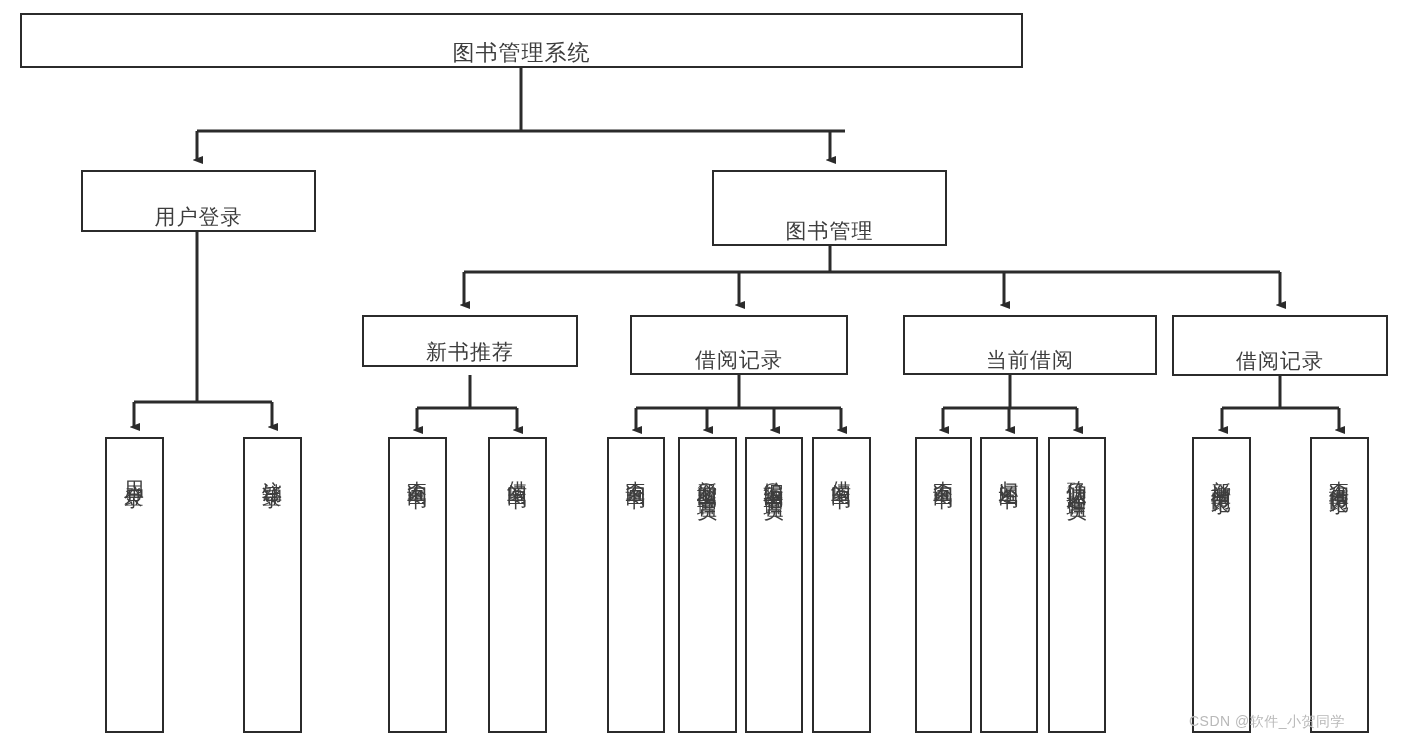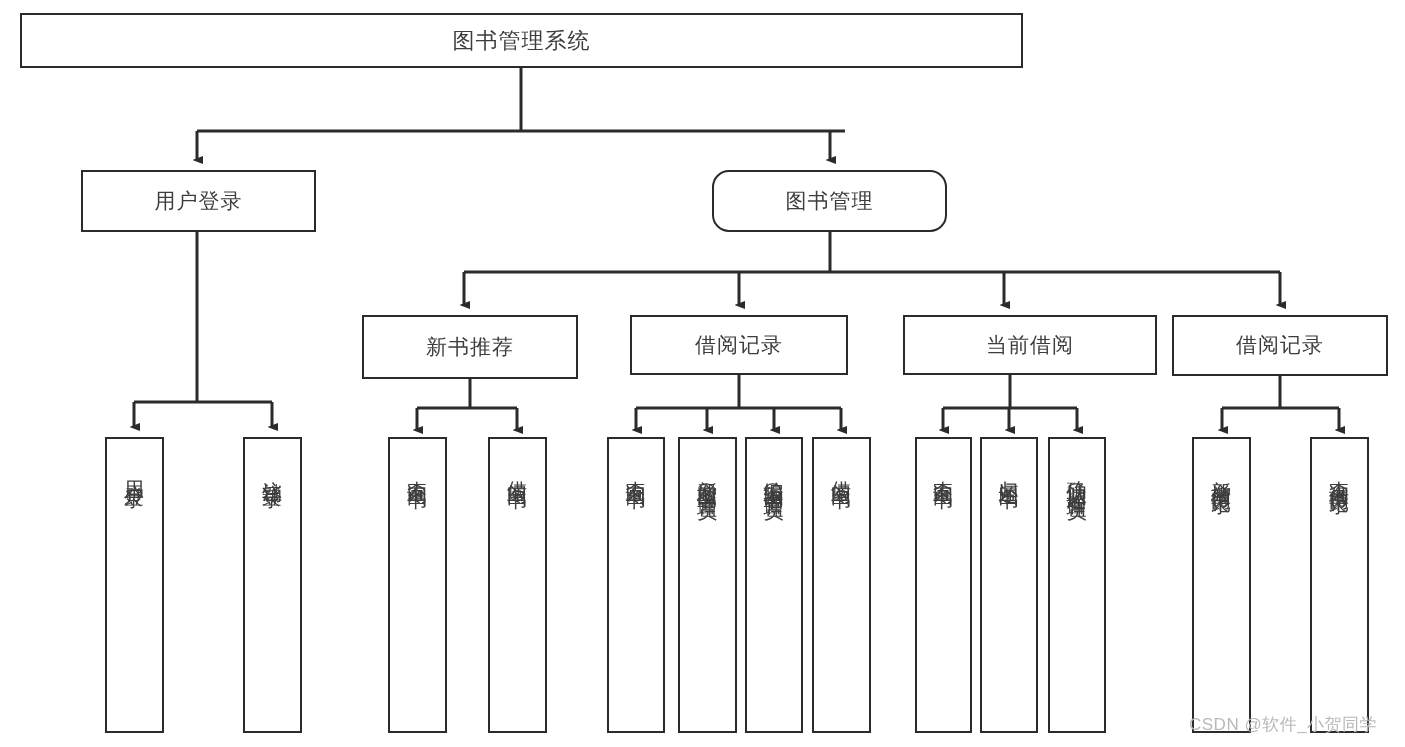--- a/index.html
+++ b/index.html
@@ -25,21 +25,21 @@
     width: 1405px;
     height: 747px;
     pointer-events: none;
   }
   .node {
     position: absolute;
     box-sizing: border-box;
     background: #ffffff;
     border: 2px solid #2b2b2b;
     display: flex;
-    align-items: center;
+    align-items: flex-end;
     justify-content: center;
     color: #3d3d3d;
     z-index: 2;
   }
   .node .node-label {
     display: block;
     text-align: center;
     line-height: 1.18;
     white-space: nowrap;
     color: #3d3d3d;
@@ -62,21 +62,21 @@
     text-orientation: upright;
     font-size: 20px;
     letter-spacing: 3px;
     line-height: 1;
     white-space: nowrap;
   }
   .watermark {
     position: absolute;
     left: 1189px;
     top: 713px;
-    font-size: 17px;
+    font-size: 14px;
     color: #b9b9b9;
     letter-spacing: 0.5px;
     white-space: nowrap;
     z-index: 5;
     font-family: "Liberation Sans", "DejaVu Sans", sans-serif;
   }
 </style>
 </head>
 <body>
 
@@ -133,25 +133,25 @@
     </g>
   </svg>
 
   <div class="node root horiz" style="left:20px; top:13px; width:1003px; height:55px;">
     <span class="node-label">图书管理系统</span>
   </div>
 
   <div class="node horiz" style="left:81px; top:170px; width:235px; height:62px;">
     <span class="node-label">用户登录</span>
   </div>
-  <div class="node horiz" style="left:712px; top:170px; width:235px; height:62px;border-radius:17px;">
+  <div class="node horiz" style="left:712px; top:170px; width:235px; height:76px;">
     <span class="node-label">图书管理</span>
   </div>
 
-  <div class="node horiz" style="left:362px; top:315px; width:216px; height:64px;">
+  <div class="node horiz" style="left:362px; top:315px; width:216px; height:52px;">
     <span class="node-label">新书推荐</span>
   </div>
   <div class="node horiz" style="left:630px; top:315px; width:218px; height:60px;">
     <span class="node-label">借阅记录</span>
   </div>
   <div class="node horiz" style="left:903px; top:315px; width:254px; height:60px;">
     <span class="node-label">当前借阅</span>
   </div>
   <div class="node horiz" style="left:1172px; top:315px; width:216px; height:61px;">
     <span class="node-label">借阅记录</span>

